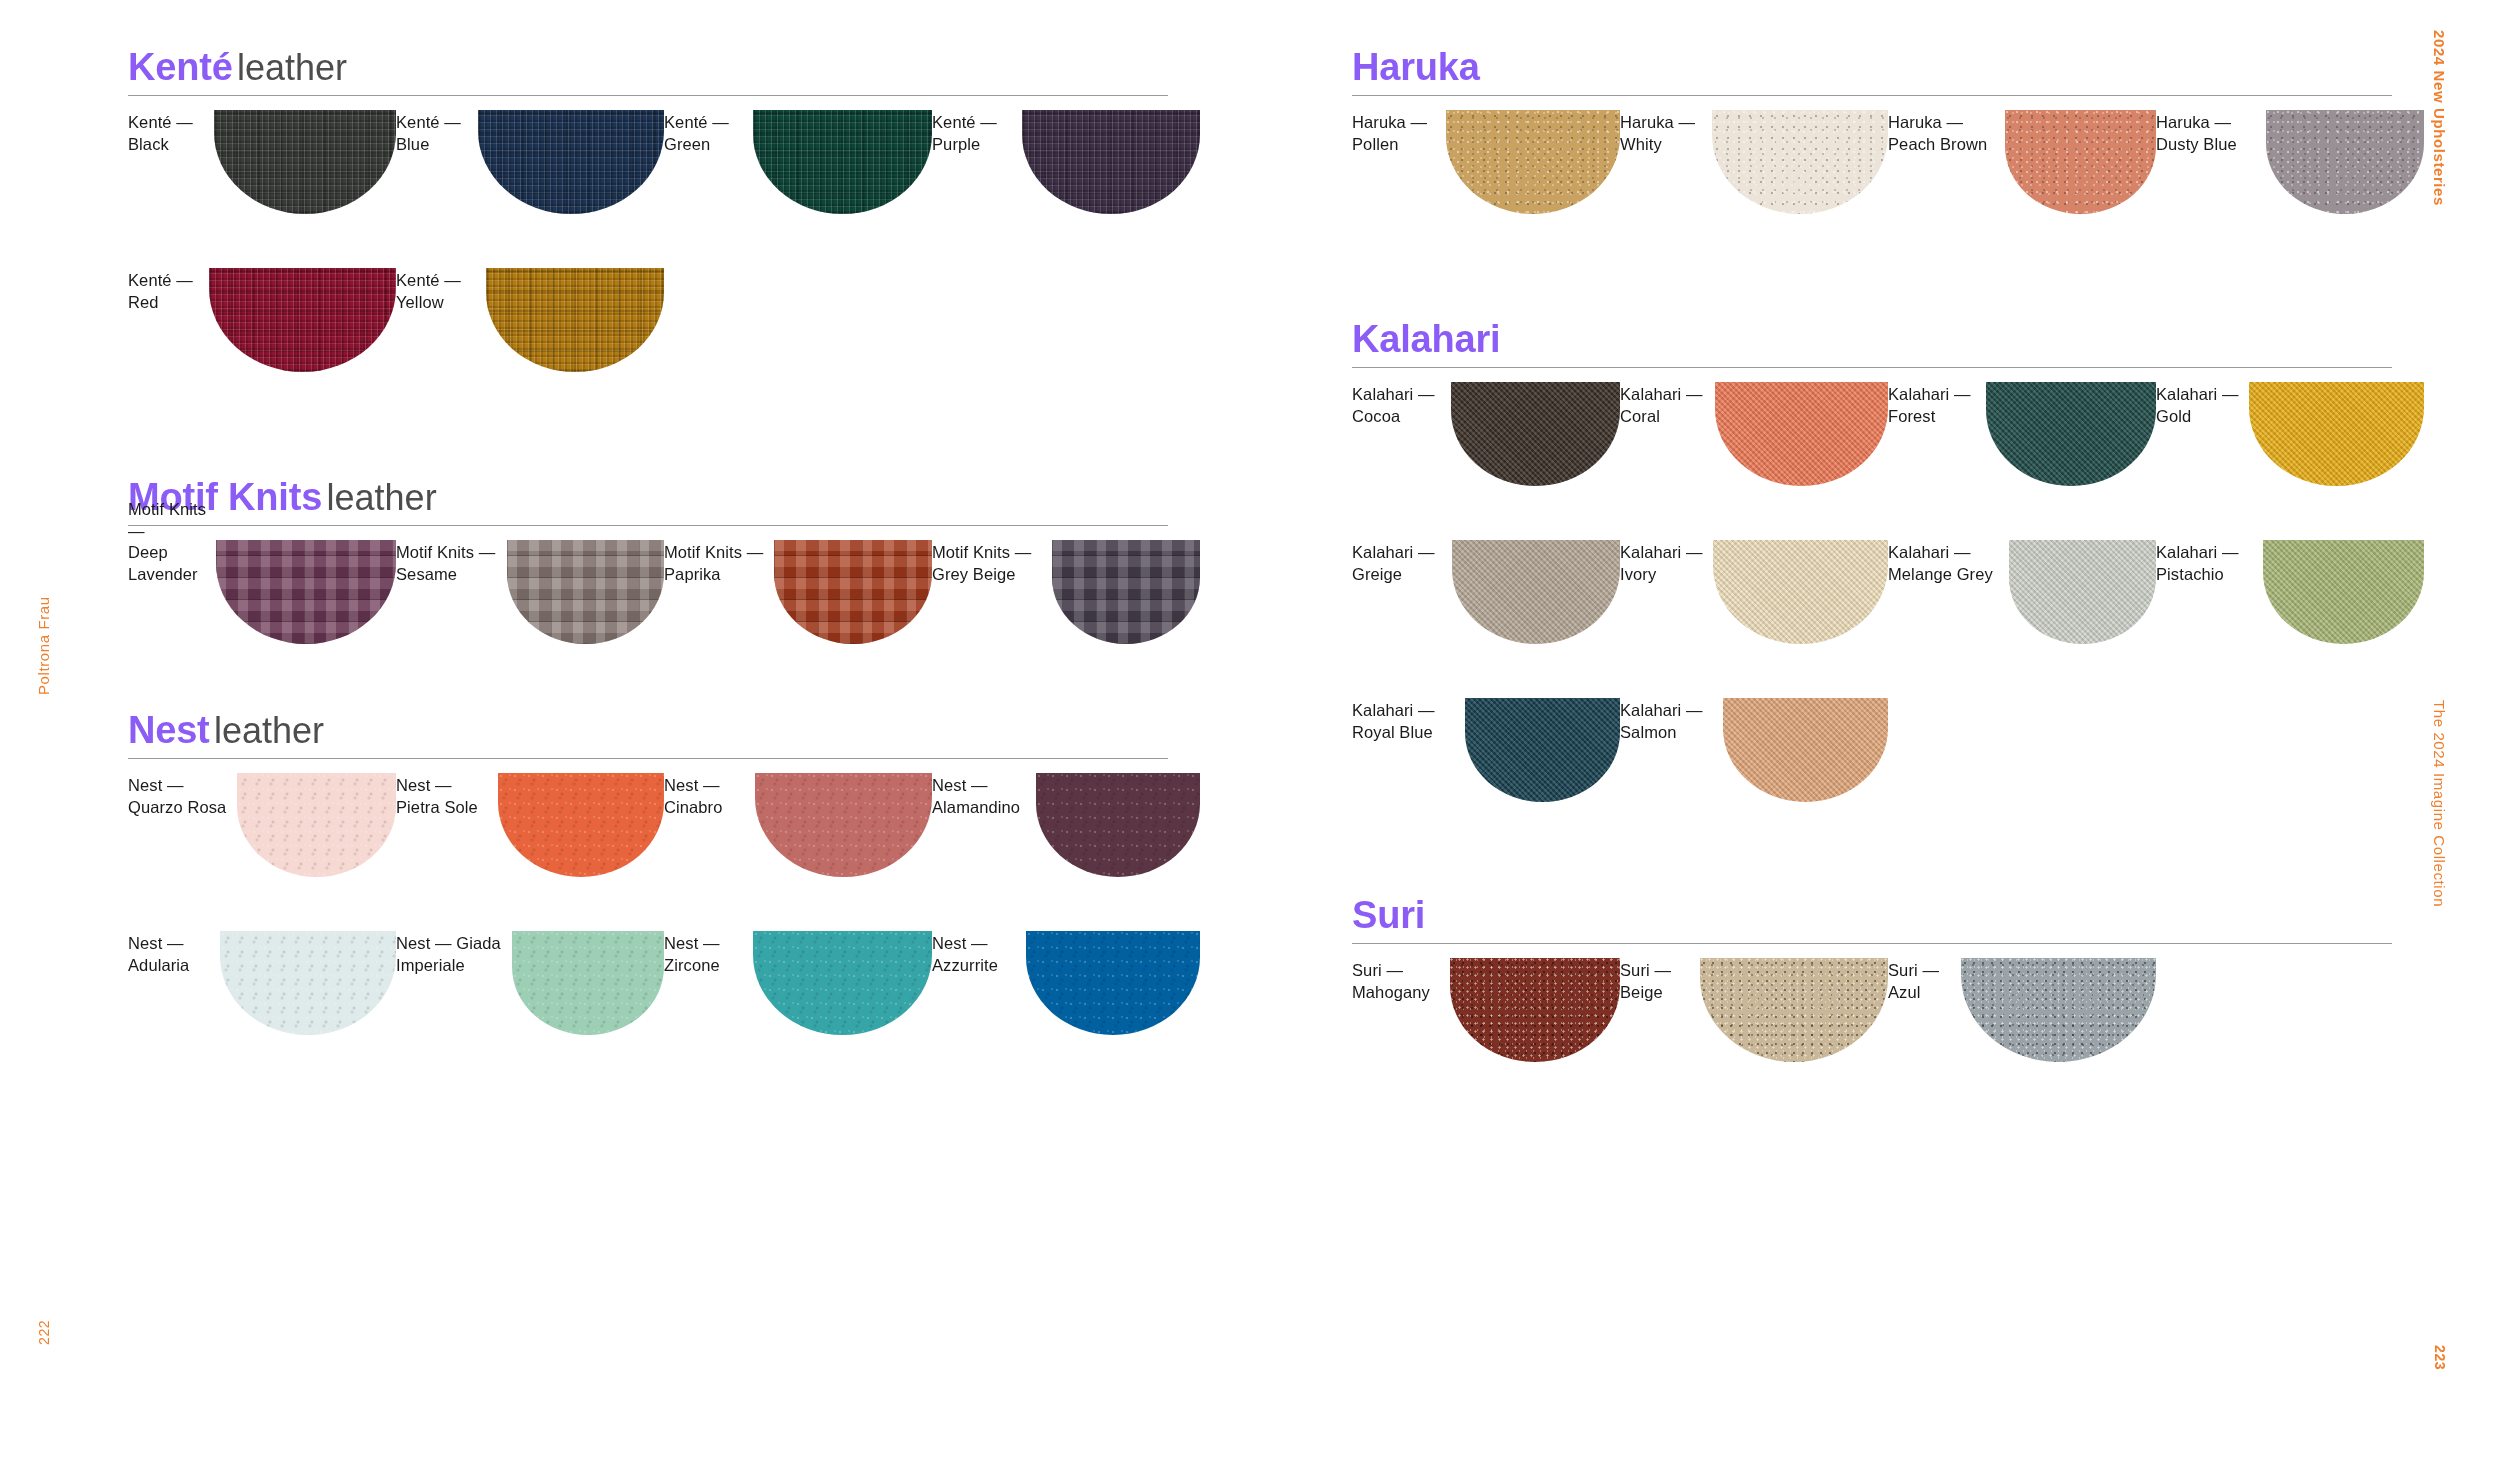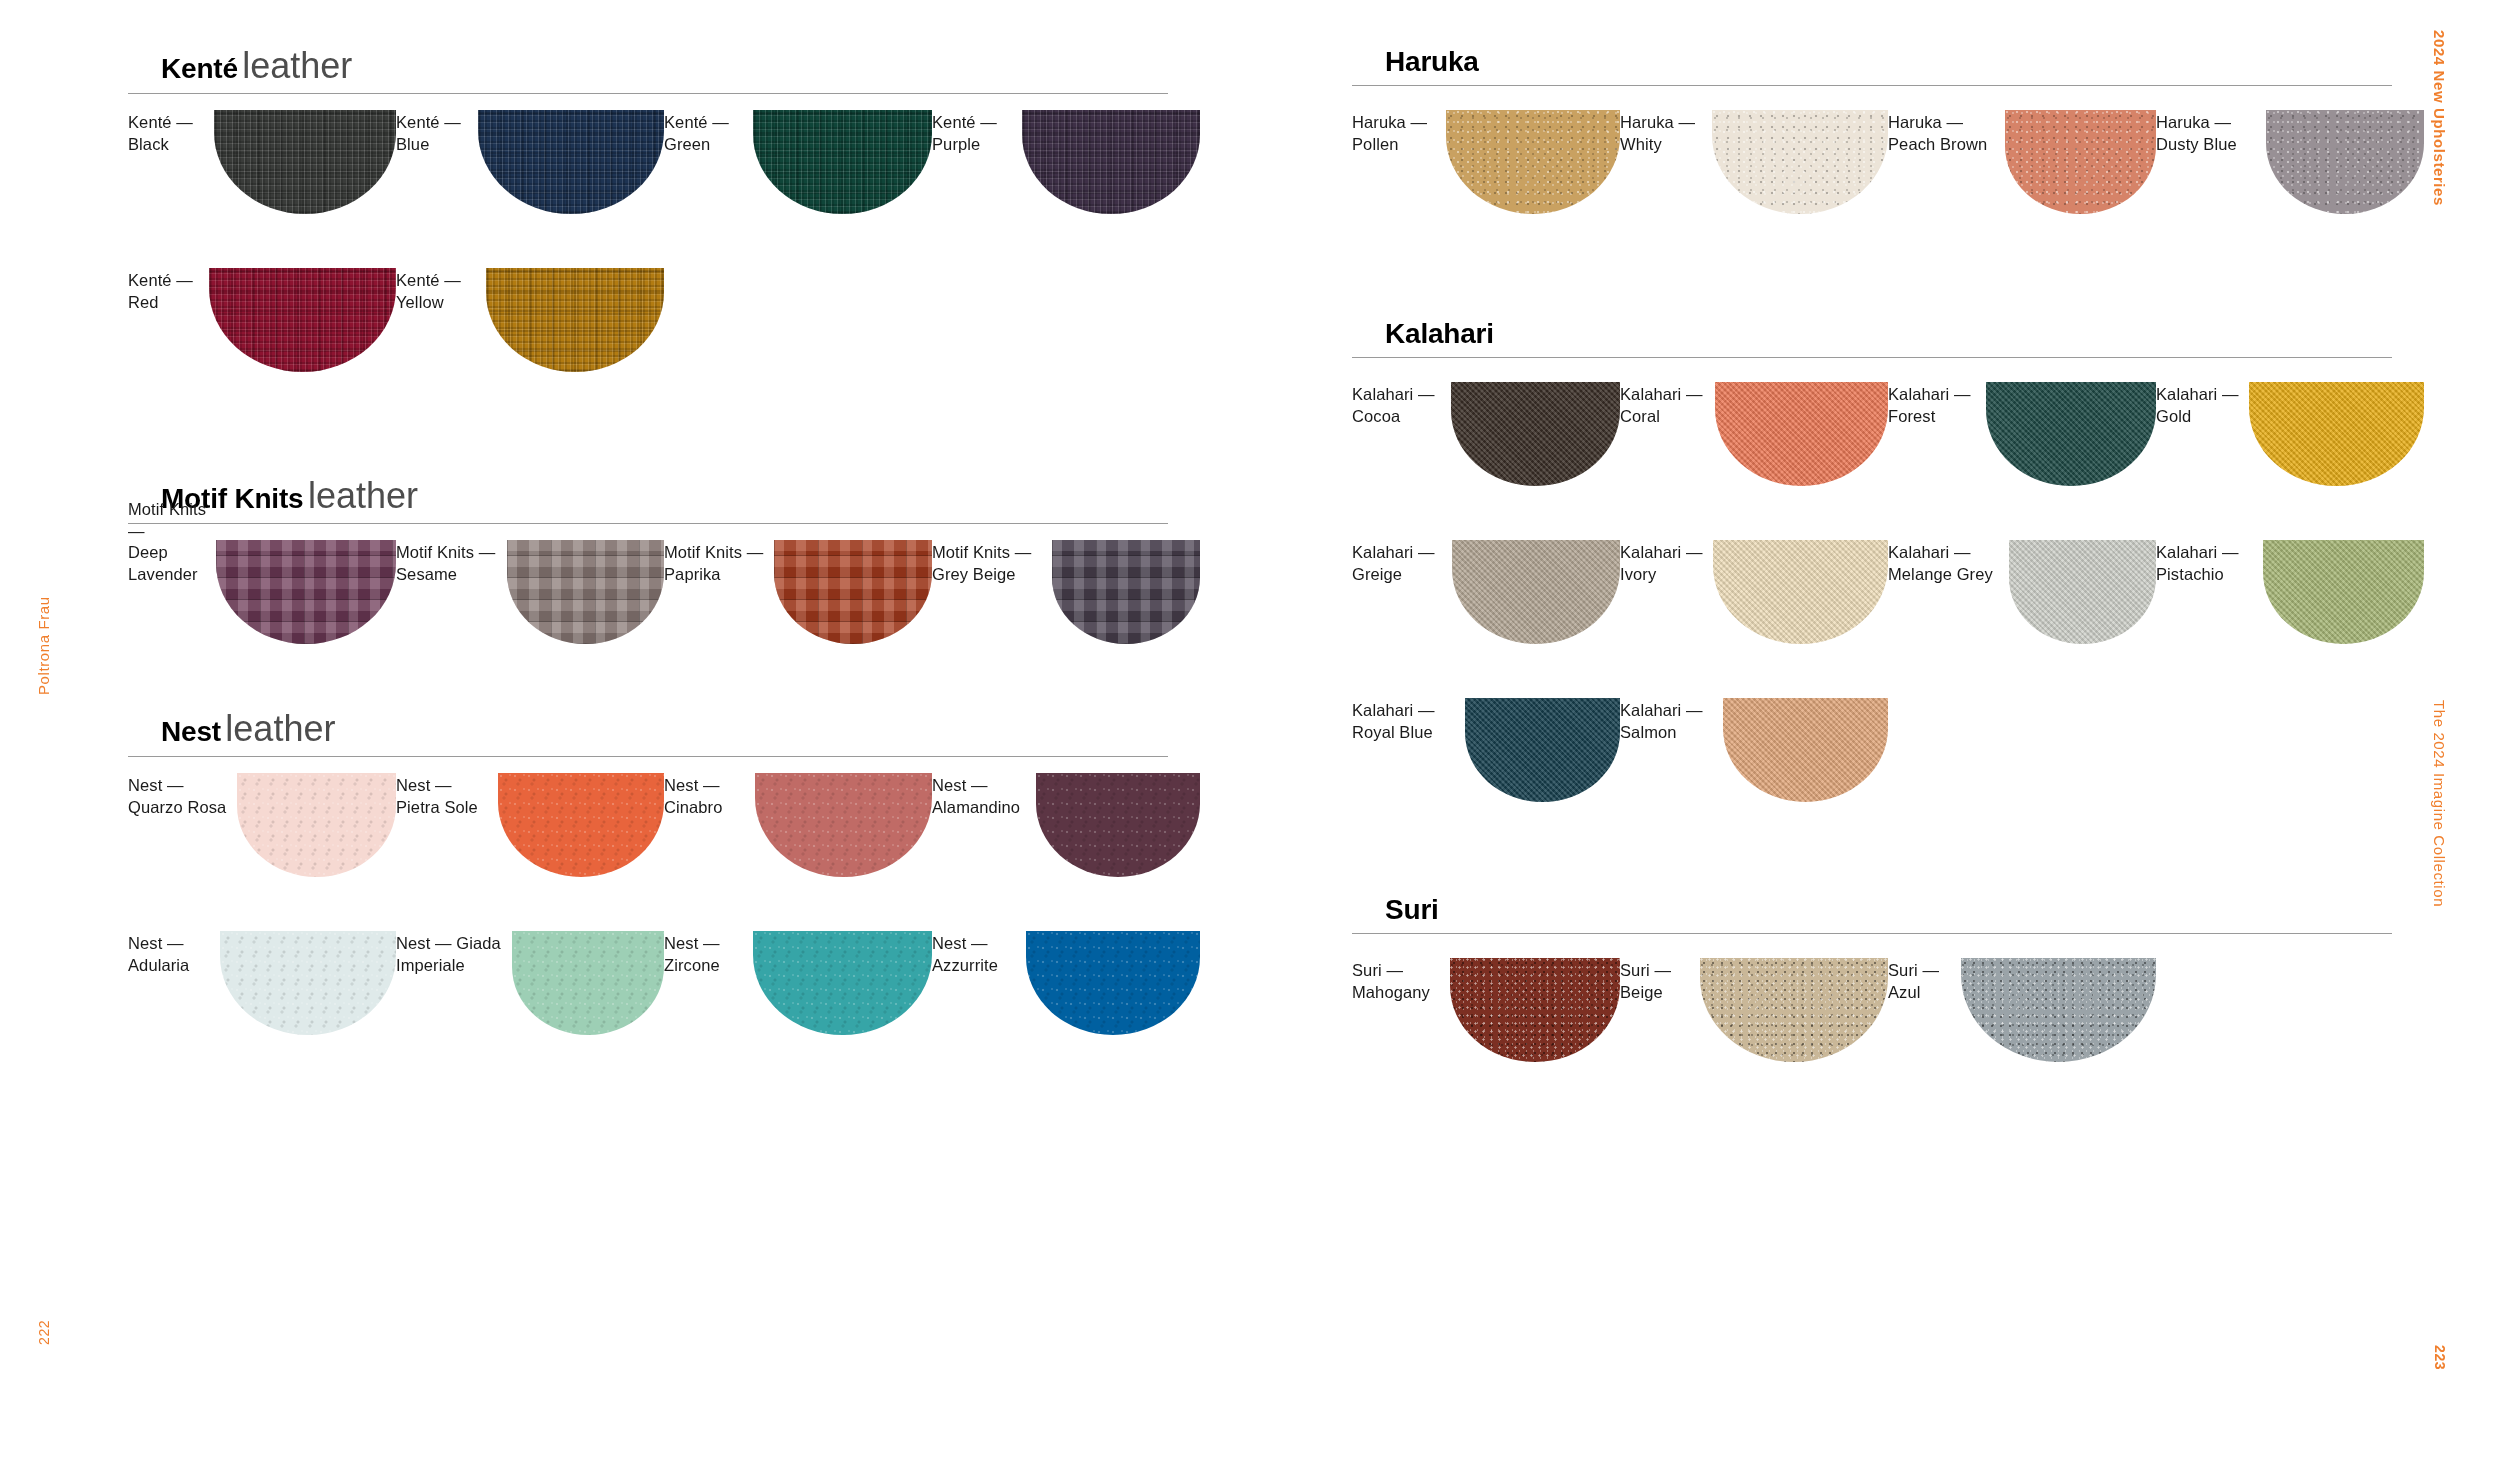--- a/index.html
+++ b/index.html
@@ -84,28 +84,27 @@
     position: absolute;
     width: 1040px;
   }
   .sec-head {
     position: relative;
     padding-bottom: 9px;
     border-bottom: 1px solid #9a9a9a;
     margin-bottom: 0;
   }
   .sec-title {
-    font-size: 28px;
+    font-size: 38px;
     font-weight: 600;
-    color: #000000;
+    color: #8b5cf6;
     letter-spacing: -0.2px;
     line-height: 1;
     font-family: "Liberation Sans", sans-serif;
     display: inline;
-    margin-left: 33px;
   }
   .sec-sub {
     font-size: 36px;
     font-weight: 300;
     color: #4d4d4d;
     letter-spacing: 0px;
     line-height: 1;
     font-family: "Liberation Sans", sans-serif;
     display: inline;
   }

